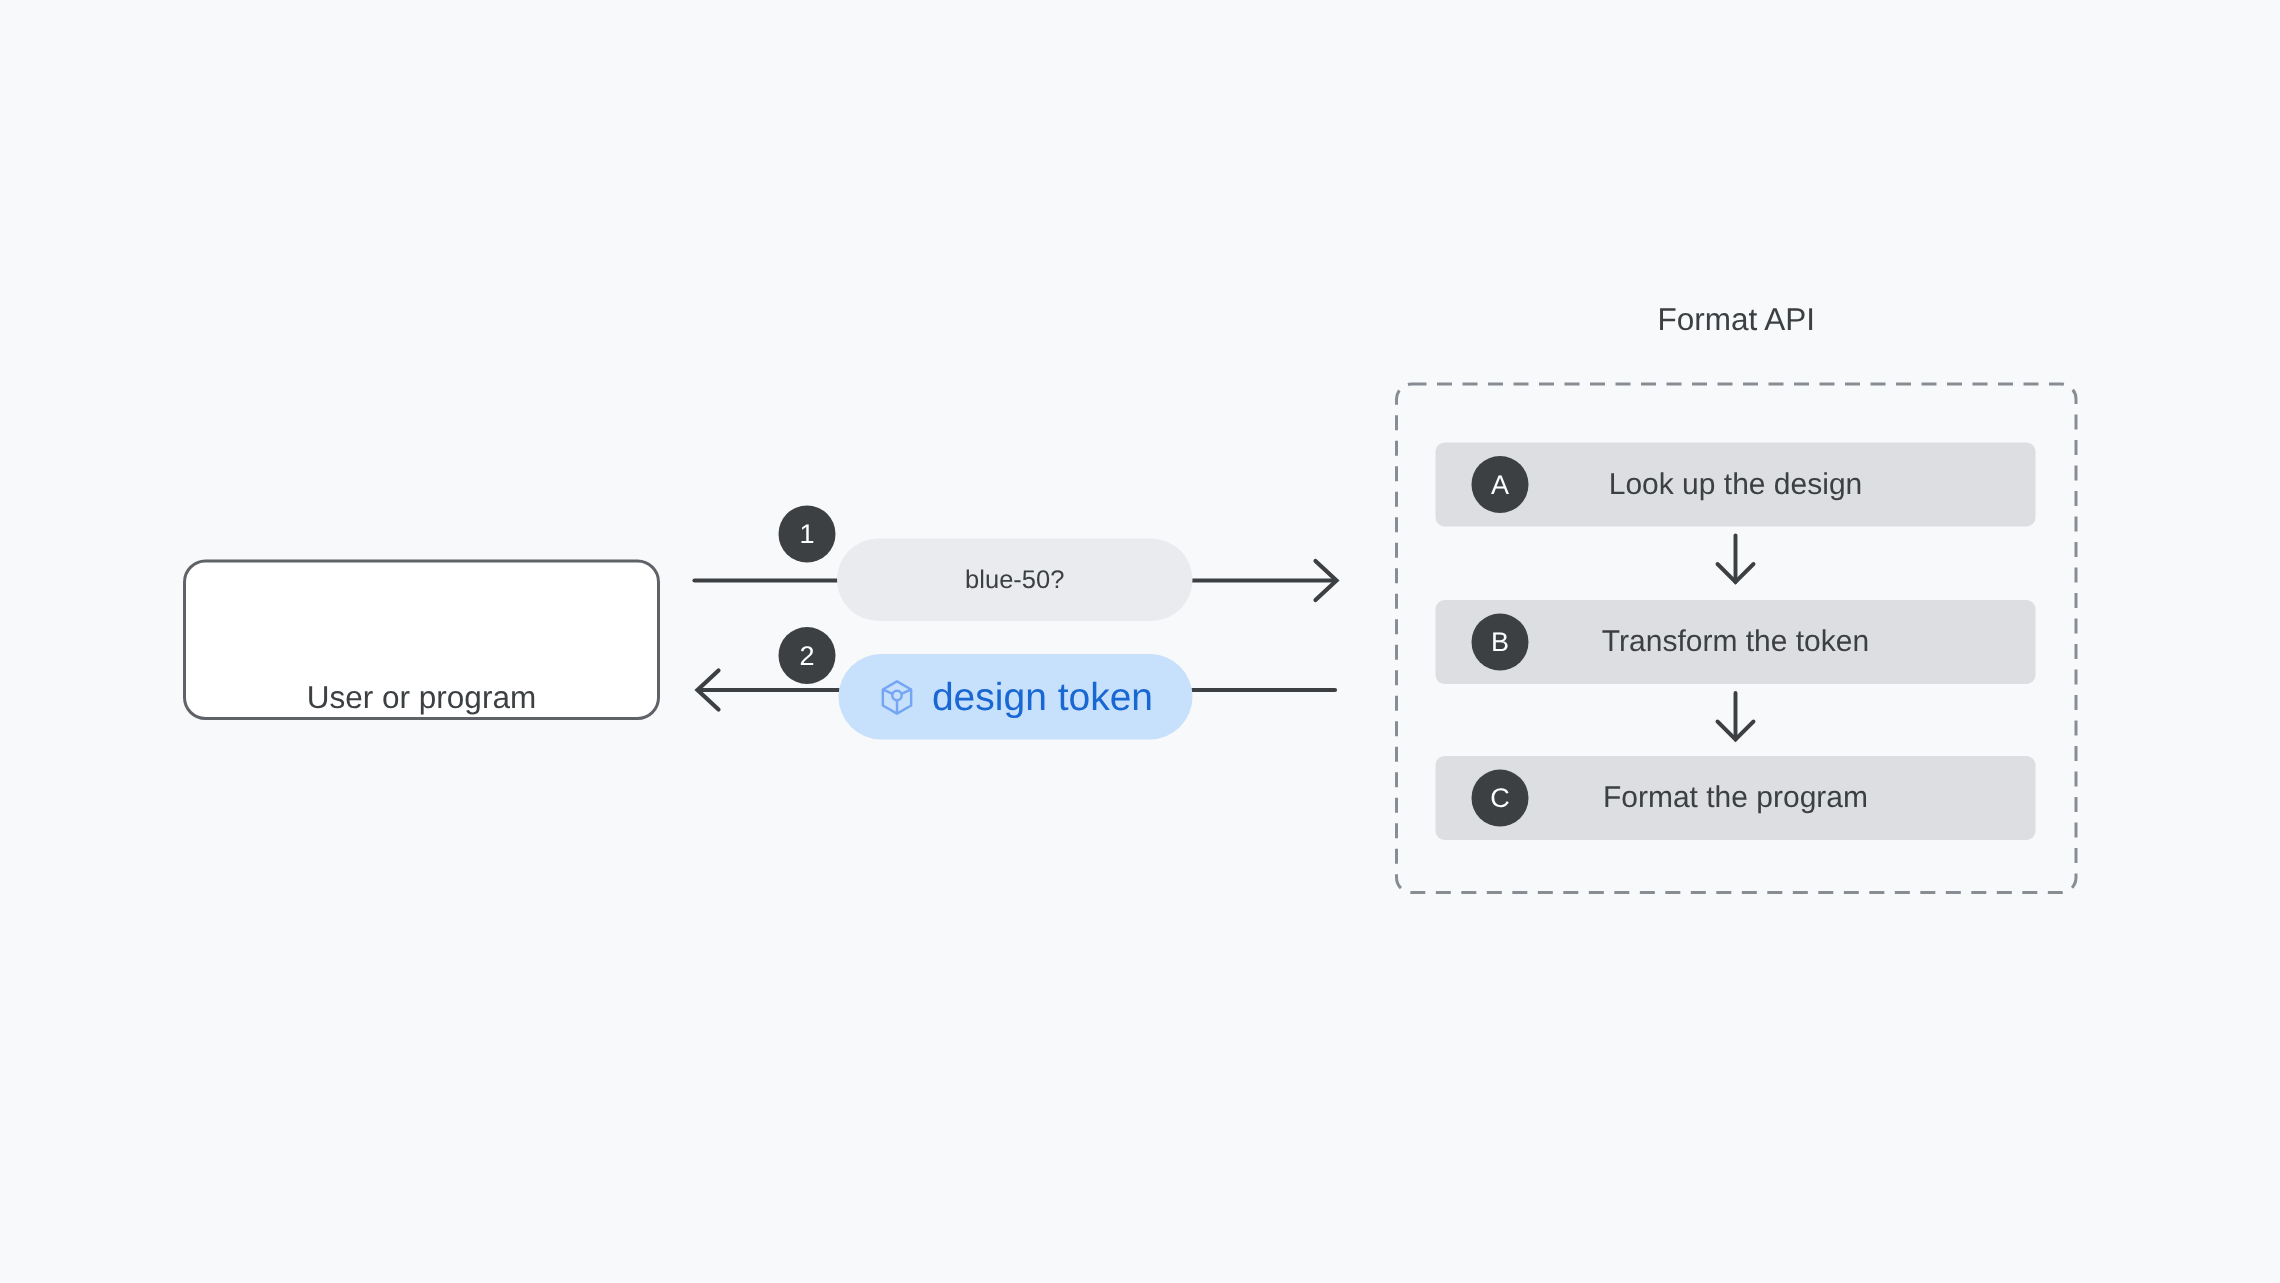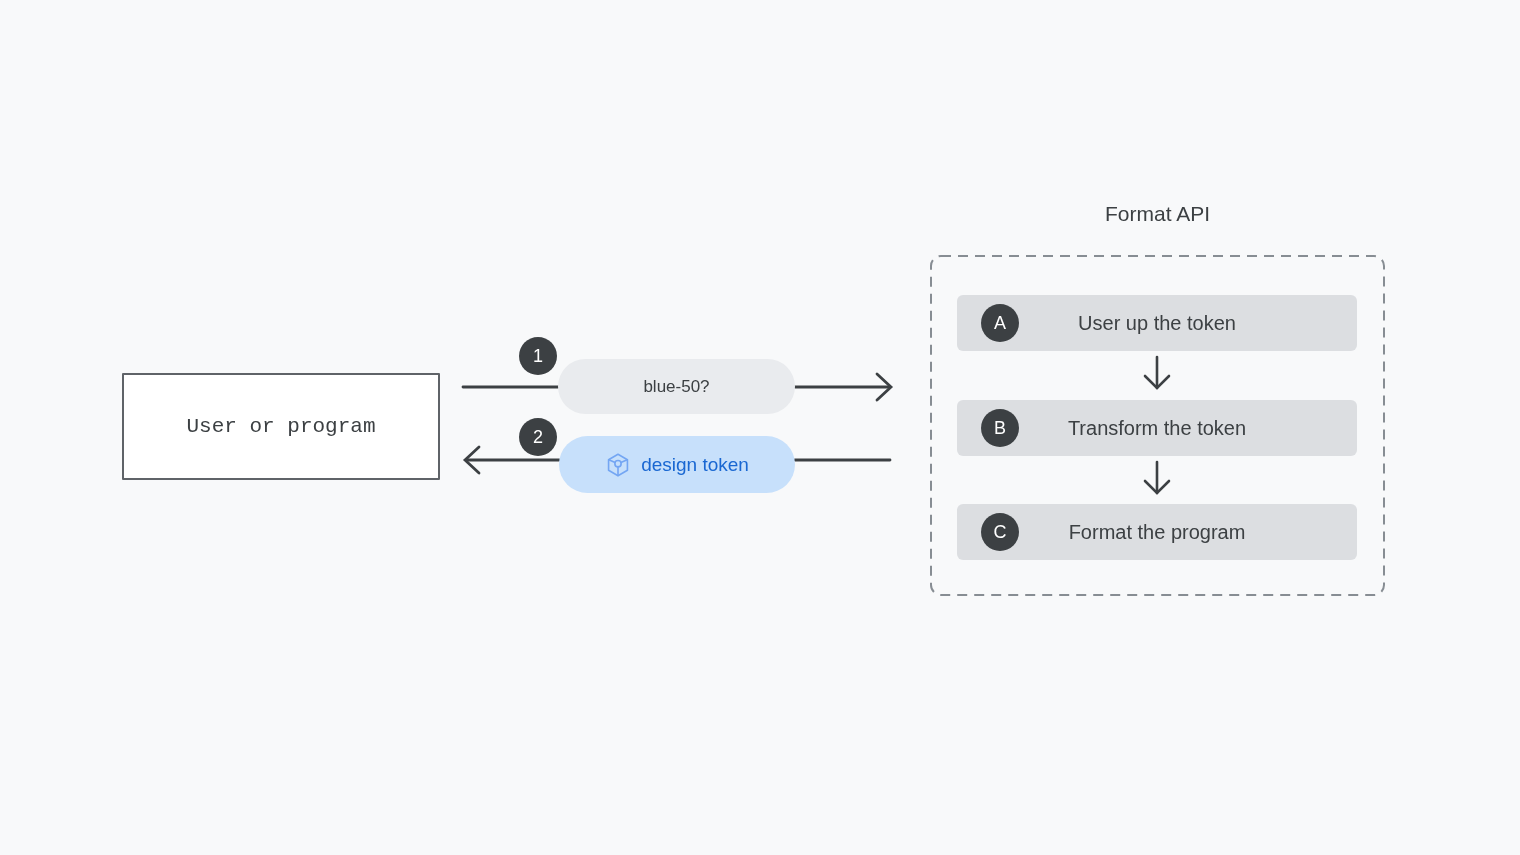--- a/index.html
+++ b/index.html
@@ -33,27 +33,26 @@
     fill: none;
     stroke-dasharray: 10 7;
   }
   .user-node {
     position: absolute;
     left: 122px; top: 373px;
     width: 318px; height: 107px;
     box-sizing: border-box;
     background: var(--node-bg, #ffffff);
     border: 2px solid var(--border-dark, #5f6368);
-    border-radius: 1px;
-    display: flex;
-    align-items: center;
+    border-radius: 15px;
+    display: flex;
+    align-items: flex-end;
     justify-content: center;
     font-size: 21px;
     color: var(--ink, #3c4043);
-    font-family: Liberation Mono, monospace;
   }
   .badge {
     position: absolute;
     width: 38px; height: 38px;
     border-radius: 50%;
     background: var(--badge-bg, #3c4043);
     color: var(--badge-text, #ffffff);
     display: flex;
     align-items: center;
     justify-content: center;
@@ -76,21 +75,21 @@
     background: var(--request-pill-bg, #e9ebee);
     color: var(--ink, #3c4043);
     font-size: 17px;
   }
   .pill.response {
     left: 559px; top: 436px;
     width: 236px; height: 57px;
     border-radius: 29px;
     background: var(--response-pill-bg, #c7e0fb);
     color: var(--response-text, #1967d2);
-    font-size: 19px;
+    font-size: 26px;
     gap: 10px;
   }
   .token-icon {
     color: var(--token-icon, #74a6f3);
     display: block;
   }
   .token-icon * {
     stroke: currentColor;
     fill: none;
     stroke-width: 1.5;
@@ -188,21 +187,21 @@
       <line x1="12" y1="13.7" x2="12" y2="21.6"></line>
       <line x1="9.3" y1="9.7" x2="3.5" y2="7.2"></line>
       <line x1="14.7" y1="9.7" x2="20.5" y2="7.2"></line>
     </svg>
     <span>design token</span>
   </div>
 
   <div class="api-title">Format API</div>
 
   <div class="step-row row-a">
-    <div class="step-label">User up the token</div>
+    <div class="step-label">Look up the design</div>
     <div class="step-badge">A</div>
   </div>
 
   <svg class="arrow-down ad1" width="34" height="38" viewBox="0 0 34 38">
     <line x1="17" y1="2" x2="17" y2="33"></line>
     <path d="M5 21 L17 33 L29 21"></path>
   </svg>
 
   <div class="step-row row-b">
     <div class="step-label">Transform the token</div>

